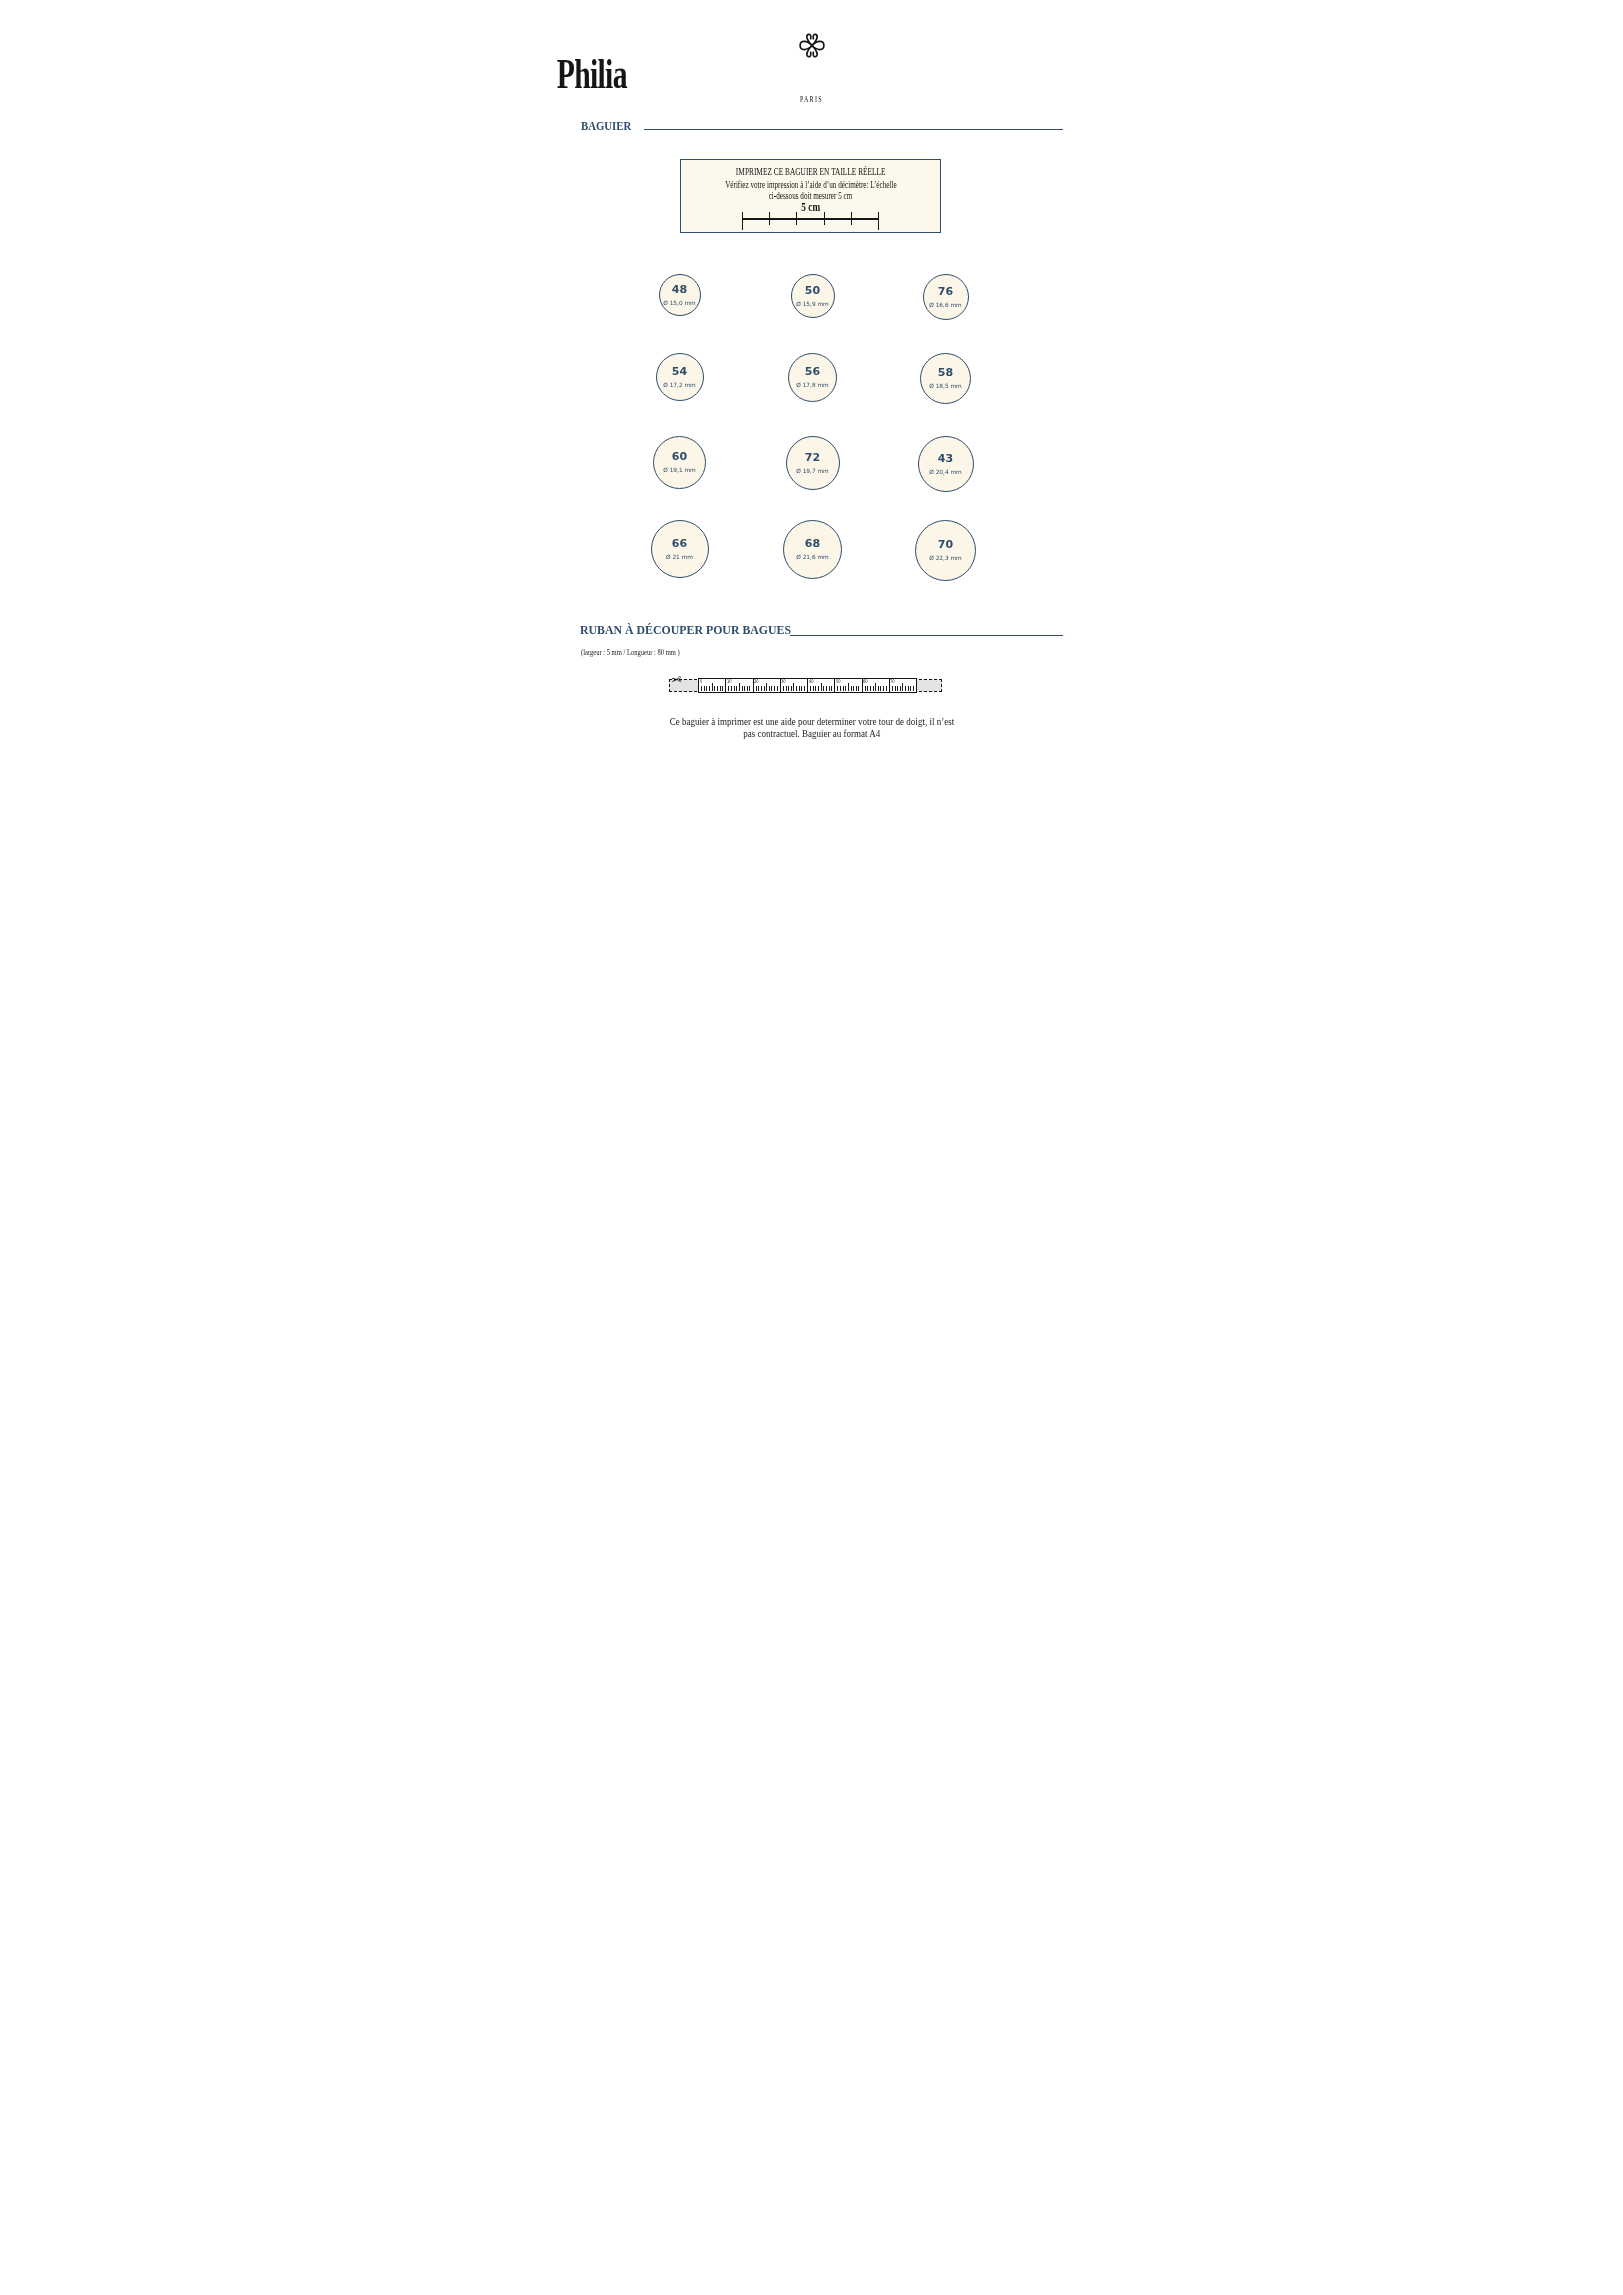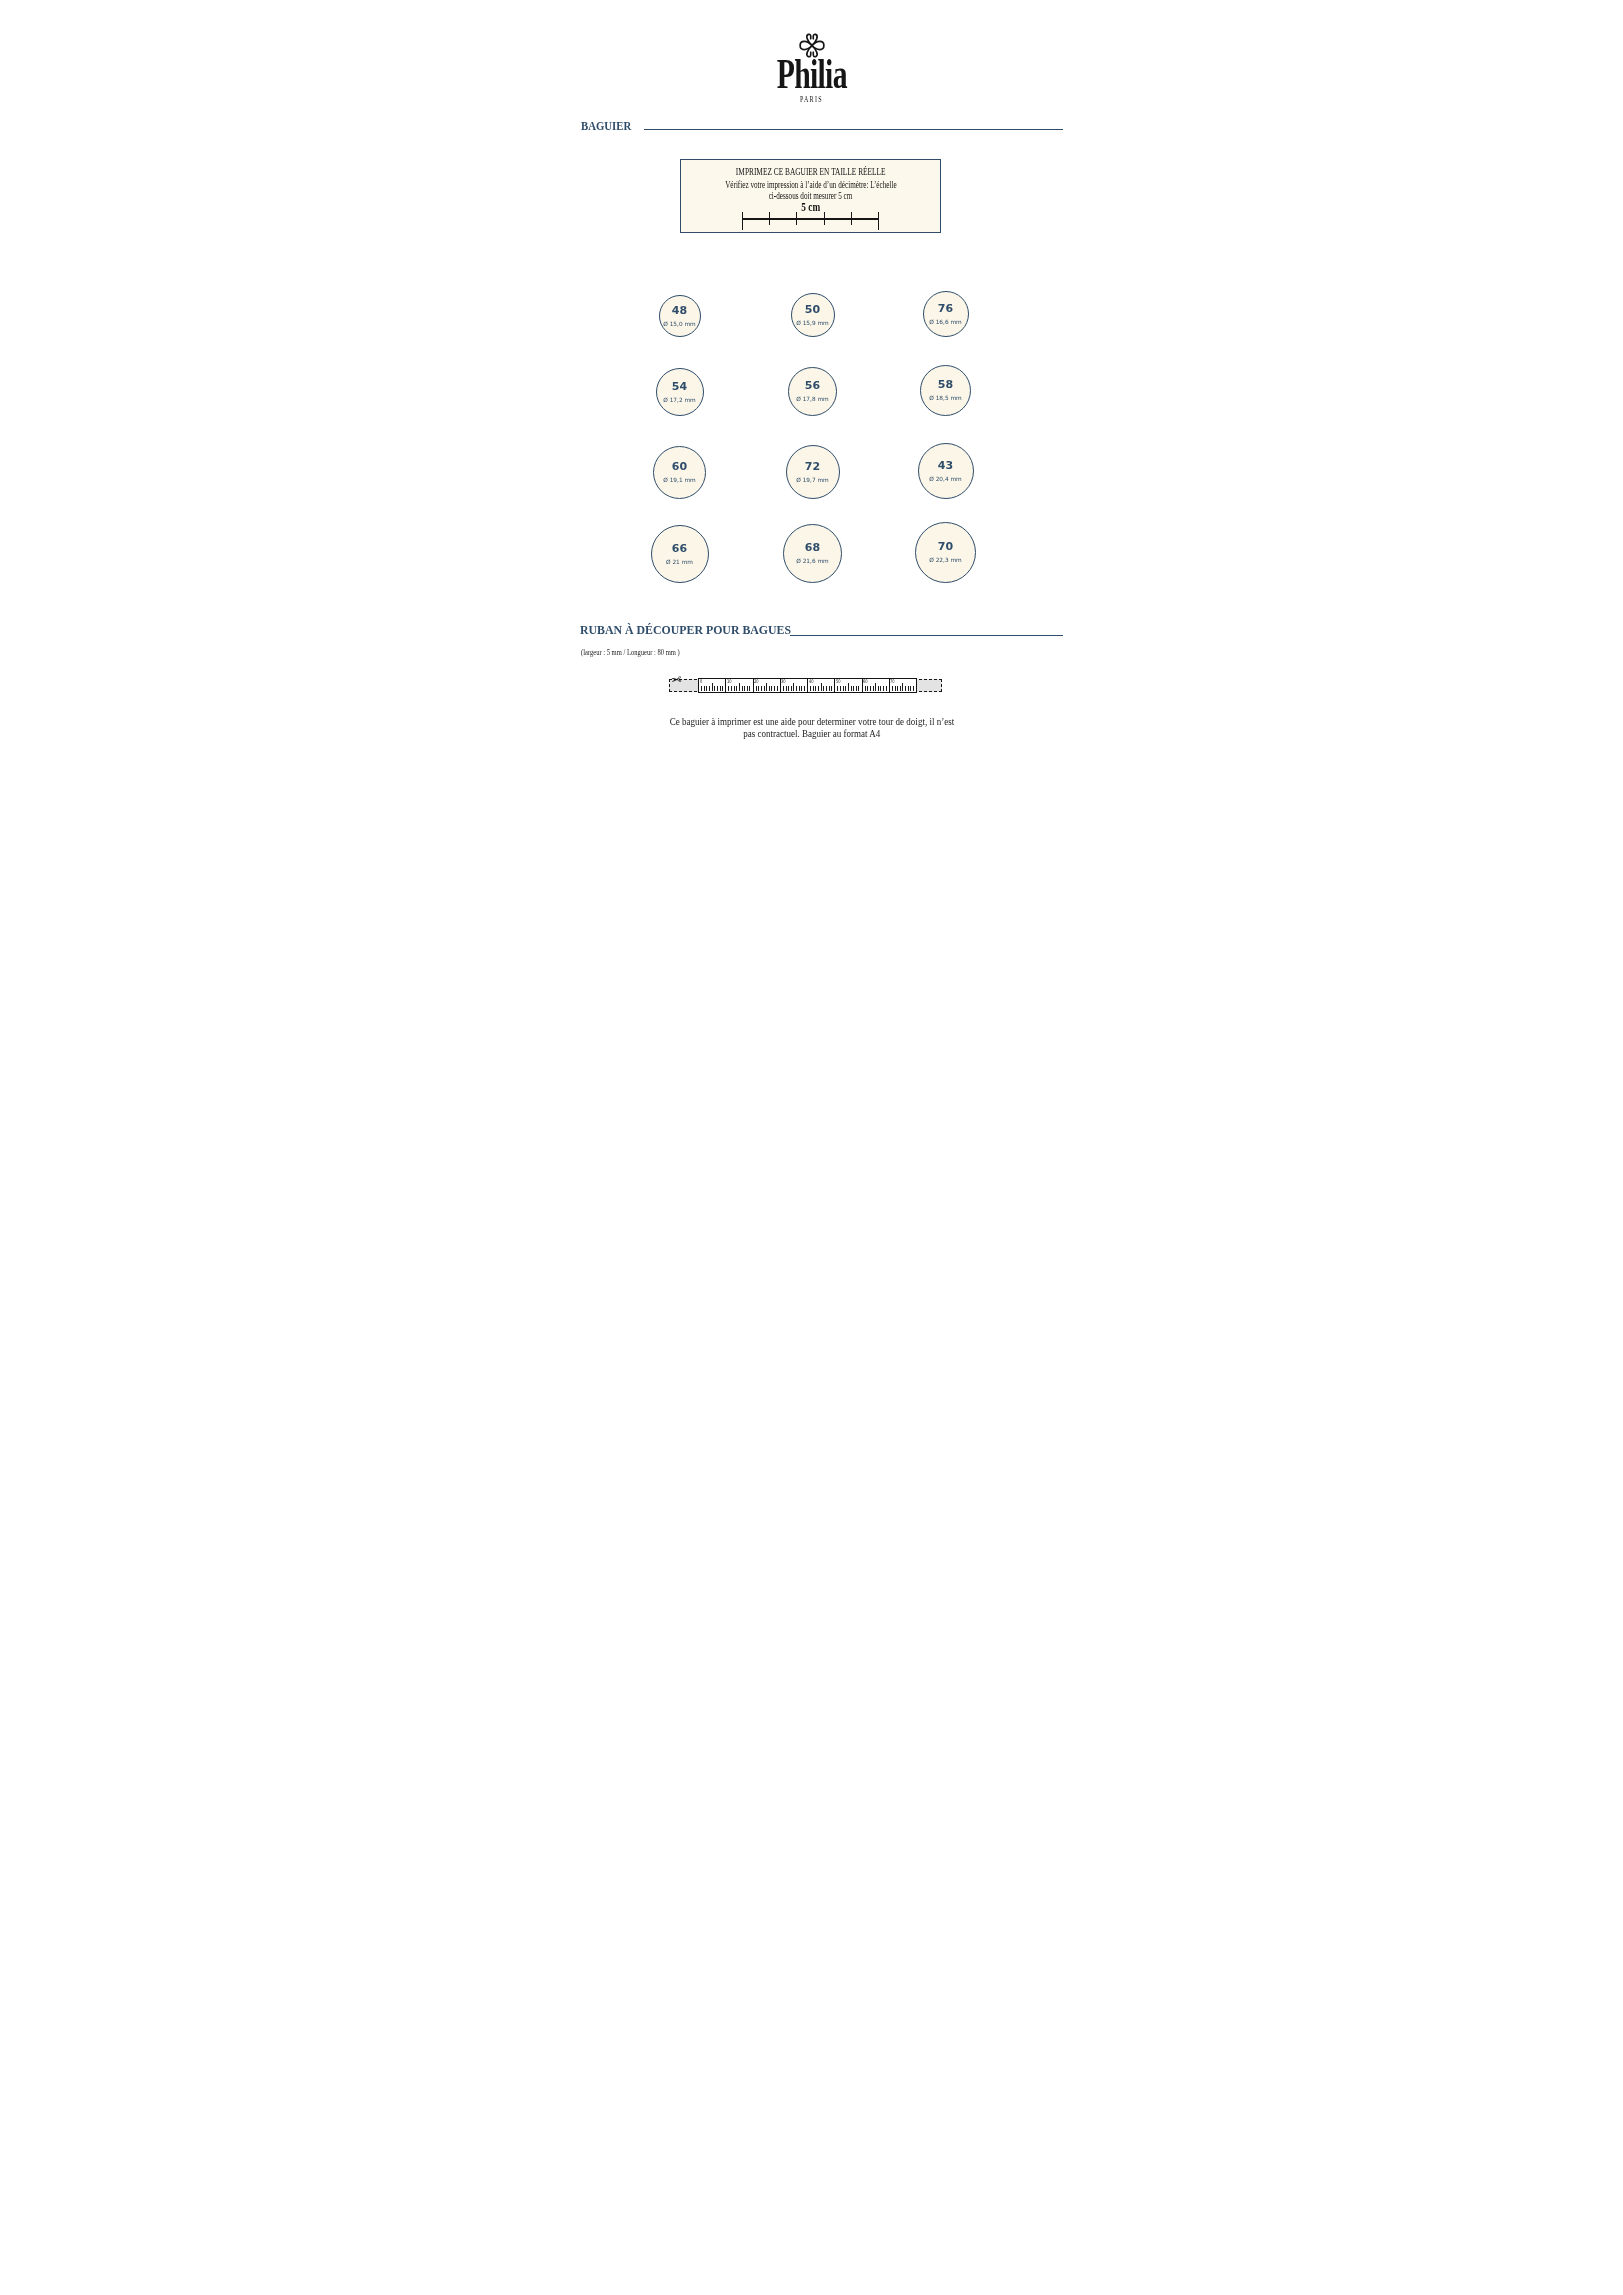--- a/index.html
+++ b/index.html
@@ -2,21 +2,21 @@
 <html style="font-size:7.7px"><head>
 <meta charset="utf-8">
 <style>
   html,body{margin:0;padding:0;background:#ffffff;}
   .page{
     position:relative;width:541px;height:765px;margin:0 auto;background:#ffffff;
     font-family:"Liberation Serif","DejaVu Serif",serif;color:#1b1b1b;overflow:hidden;
   }
   
   .flourish{position:absolute;top:30px;left:50%;transform:translateX(-50%);}
-  .brand{position:absolute;top:52px;left:0;width:100%;text-align:center;line-height:1;}
+  .brand{position:absolute;top:52px;left:0;width:100%;line-height:1;}
   .brand span{display:inline-block;font-size:43px;font-weight:bold;letter-spacing:-1px;
     transform:scaleX(.69);transform-origin:center top;color:#161616;}
   .city{position:absolute;top:95px;left:0;width:100%;text-align:center;line-height:1;}
   .city span{display:inline-block;font-size:9.2px;letter-spacing:1.9px;transform:scaleX(.66);
     transform-origin:center top;color:#161616;}
   
   .sec-head{position:absolute;line-height:1;white-space:nowrap;font-weight:bold;}
   .sec-head span{display:inline-block;font-size:13.3px;color:#2f4d6a;transform-origin:left top;}
   .head-baguier{top:119px;left:40px;}
   .head-baguier span{transform:scaleX(.81);}
@@ -34,21 +34,21 @@
   .pb-title span{display:inline-block;font-size:11px;transform:scaleX(.67);transform-origin:center top;color:#141414;}
   .pb-body{margin-top:2.9px;line-height:9.4px;}
   .pb-body span{display:inline-block;font-size:9.7px;transform:scaleX(.74);transform-origin:center top;color:#141414;}
   .pb-scale-label{margin-top:1.4px;line-height:1;}
   .pb-scale-label span{display:inline-block;font-size:11.6px;font-weight:bold;transform:scaleX(.8);transform-origin:center top;color:#141414;}
   .scale-wrap{position:absolute;left:61px;top:52px;width:137px;height:18.4px;}
   .scale-line{position:absolute;left:0;top:6.3px;width:100%;height:1.4px;background:#161616;}
   .scale-tick{position:absolute;top:0;width:1.2px;background:#161616;}
   
   .ring-row{position:absolute;left:72px;display:flex;}
-  .ring-cell{width:133px;height:63px;display:flex;align-items:flex-end;justify-content:center;}
+  .ring-cell{width:133px;height:63px;display:flex;align-items:flex-start;justify-content:center;}
   .ring-circle{border-radius:50%;background:#fbf6e8;border:1.6px solid #2f4d6a;box-sizing:border-box;
     display:flex;flex-direction:column;align-items:center;justify-content:center;gap:5.8px;
     color:#2f4d6a;font-family:"DejaVu Sans","Liberation Sans",sans-serif;}
   .ring-num{font-size:11px;font-weight:bold;line-height:1;letter-spacing:0;}
   .ring-dia{font-size:5.8px;line-height:1;}
   
   .ruban-band{position:absolute;left:128px;top:679px;width:273px;height:13px;
     background:#e3e3e3;border:1.2px dashed #161616;box-sizing:border-box;}
   .ruler{position:absolute;left:28px;top:-1.9px;width:219px;height:15px;background:#ffffff;
     border:0.8px solid #141414;border-bottom-width:1.6px;box-sizing:border-box;display:flex;}

